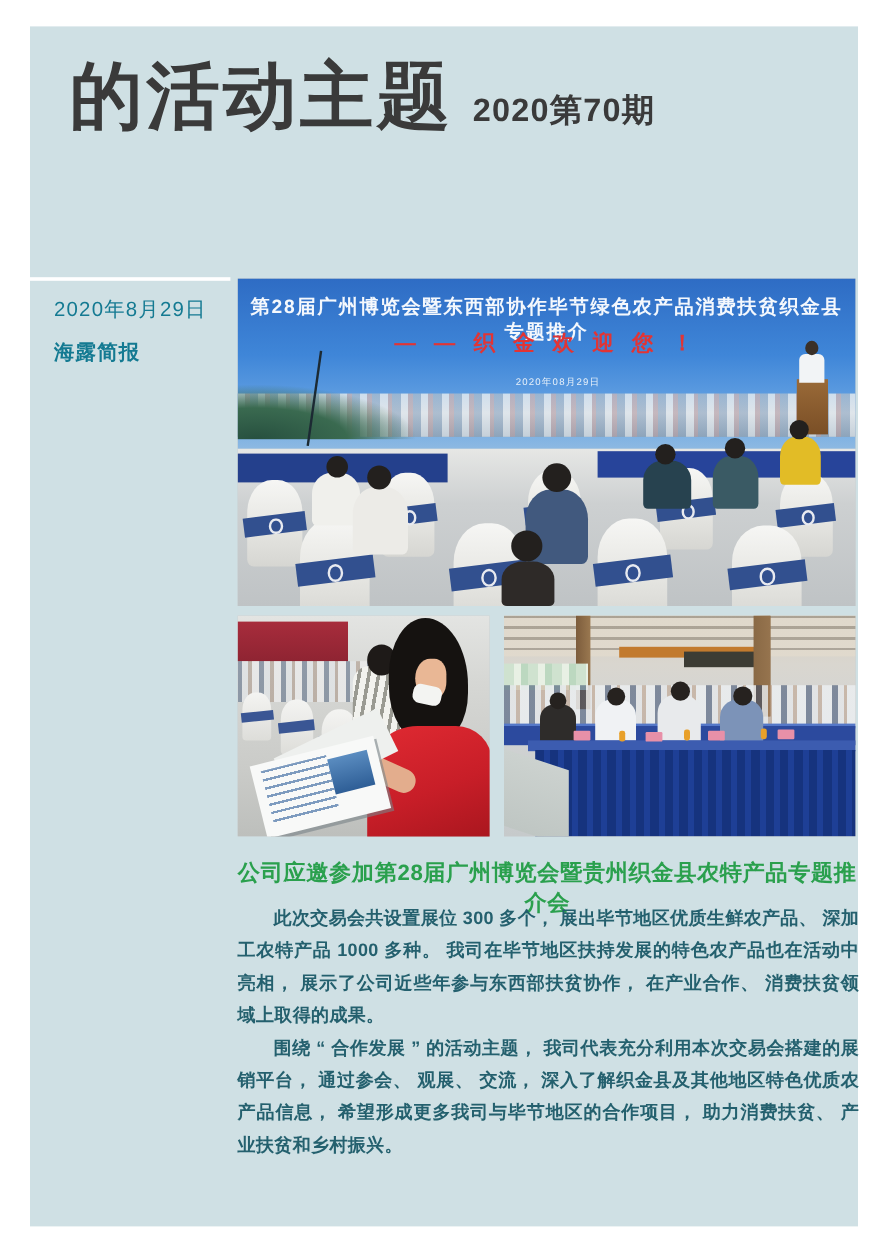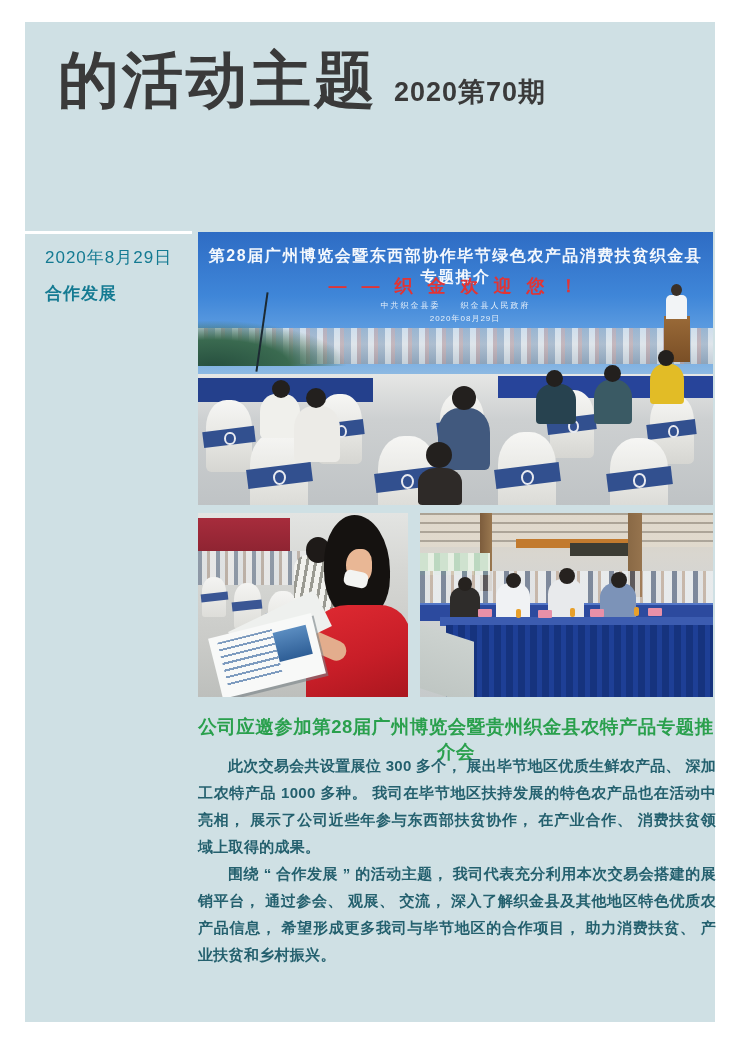--- a/index.html
+++ b/index.html
@@ -120,27 +120,26 @@
 <div class="page">
   <div class="panel">
 
     <div class="masthead">
       <span class="title">的活动主题</span>
       <span class="issue">2020第70期</span>
     </div>
 
     <div class="side-rule"></div>
     <div class="side-date">2020年8月29日</div>
-    <div class="side-dept">合作发展</div>
+    <div class="side-dept">海露简报</div>
 
     <div class="photo photo-main">
       <div class="screen">
         <div class="screen-title">第28届广州博览会暨东西部协作毕节绿色农产品消费扶贫织金县专题推介</div>
         <div class="screen-slogan">— — 织 金 欢 迎 您 ！</div>
-        <div class="screen-hosts">中共织金县委　　织金县人民政府</div>
         <div class="screen-date">2020年08月29日</div>
         <div class="cityscape"></div>
         <div class="hills"></div>
         <div class="mic-stand"></div>
       </div>
       <div class="hall-floor"></div>
       <div class="podium"></div>
       <div class="speaker-body"></div>
       <div class="speaker-head"></div>
       <div class="table-navy-l"></div>

